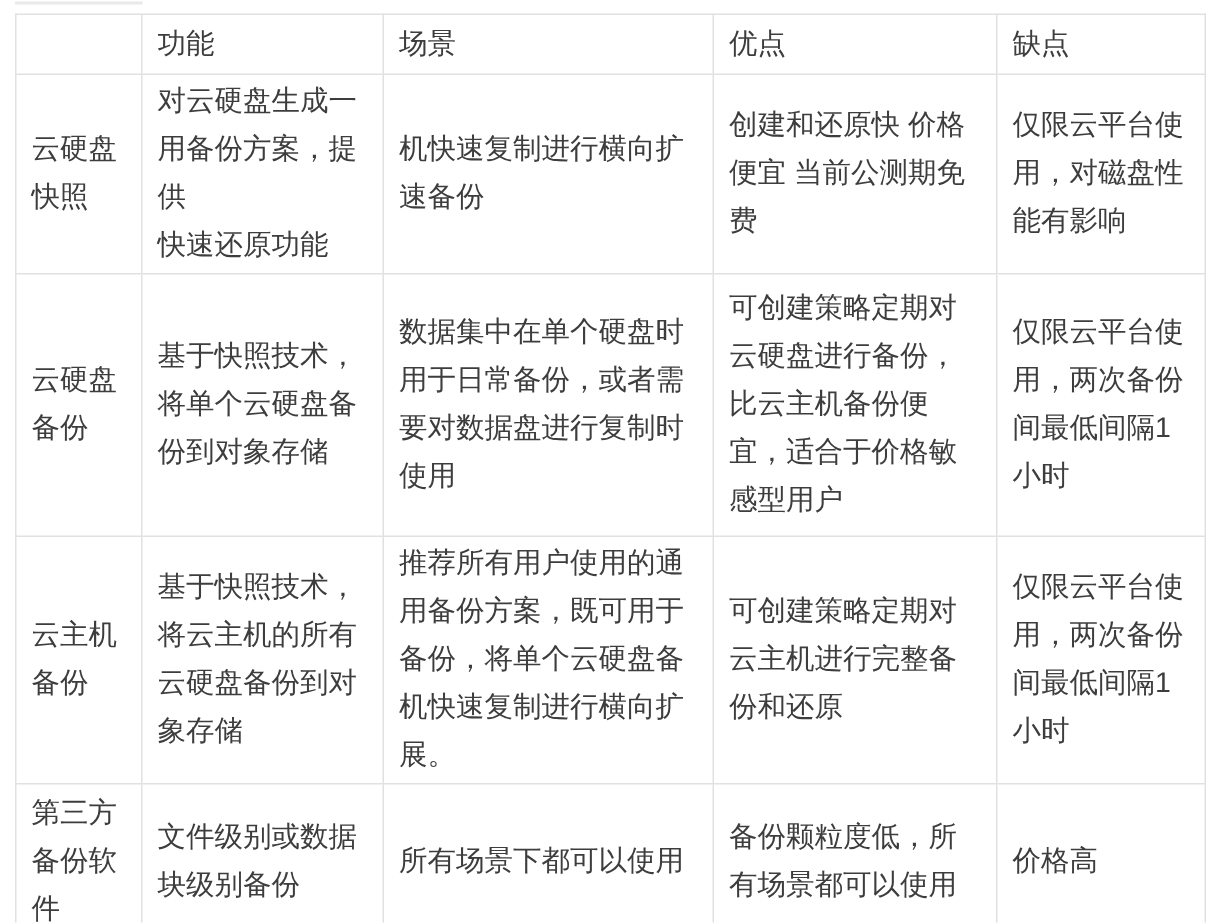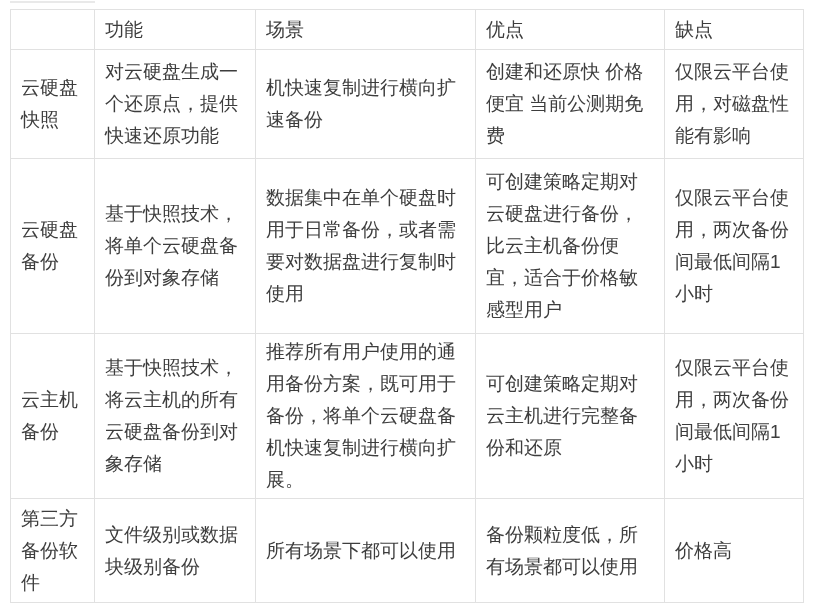--- a/index.html
+++ b/index.html
@@ -76,21 +76,21 @@
         <th>功能</th>
         <th>场景</th>
         <th>优点</th>
         <th>缺点</th>
       </tr>
 
       <tr class="r1">
         <td>云硬盘
 快照</td>
         <td>对云硬盘生成一
-个还原点，提供
+用备份方案，提供
 快速还原功能</td>
         <td>机快速复制进行横向扩
 速备份</td>
         <td>创建和还原快 价格
 便宜 当前公测期免
 费</td>
         <td>仅限云平台使
 用，对磁盘性
 能有影响</td>
       </tr>

